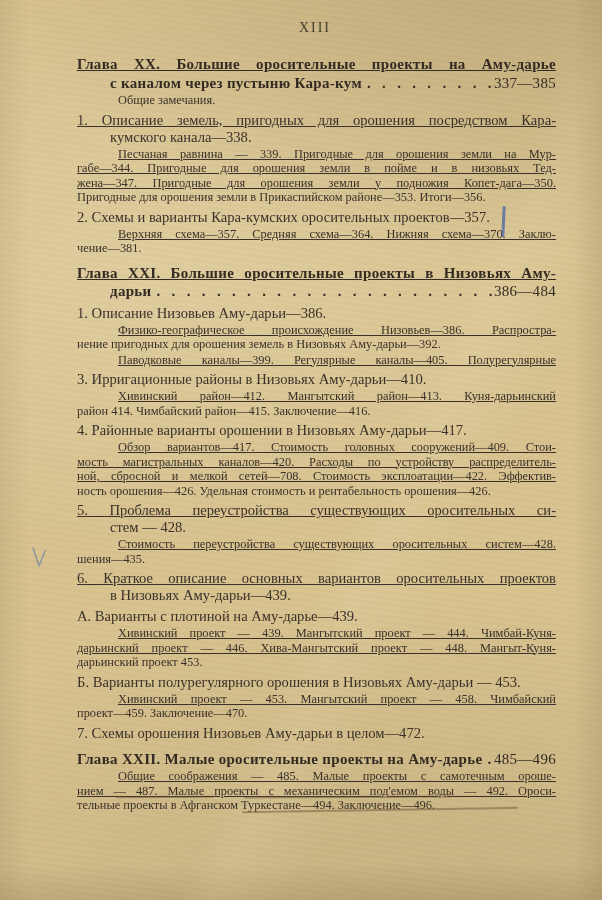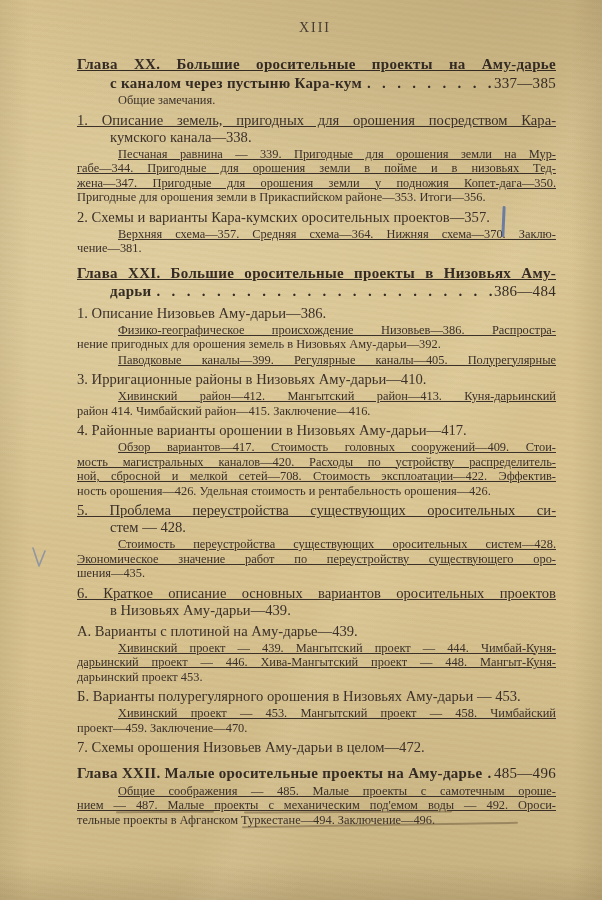--- a/index.html
+++ b/index.html
@@ -115,21 +115,20 @@
           <div class="line ind0 just">мость магистральных каналов—420. Расходы по устройству распределитель-</div>
           <div class="line ind0 just">ной, сбросной и мелкой сетей—708. Стоимость эксплоатации—422. Эффектив-</div>
           <div class="line ind0">ность орошения—426. Удельная стоимость и рентабельность орошения—426.</div>
         </div>
         <div class="entry item">
           <div class="line ind0 just">5. Проблема переустройства существующих оросительных си-</div>
           <div class="line ind1">стем — 428.</div>
         </div>
         <div class="entry small">
           <div class="line ind2 just">Стоимость переустройства существующих оросительных систем—428.</div>
-          <div class="line ind0 just">Экономическое значение работ по переустройству существующего оро-</div>
           <div class="line ind0">шения—435.</div>
         </div>
         <div class="entry item">
           <div class="line ind0 just">6. Краткое описание основных вариантов оросительных проектов</div>
           <div class="line ind1">в Низовьях Аму-дарьи—439.</div>
         </div>
         <div class="entry item">
           <div class="line ind0">А. Варианты с плотиной на Аму-дарье—439.</div>
         </div>
         <div class="entry small">

